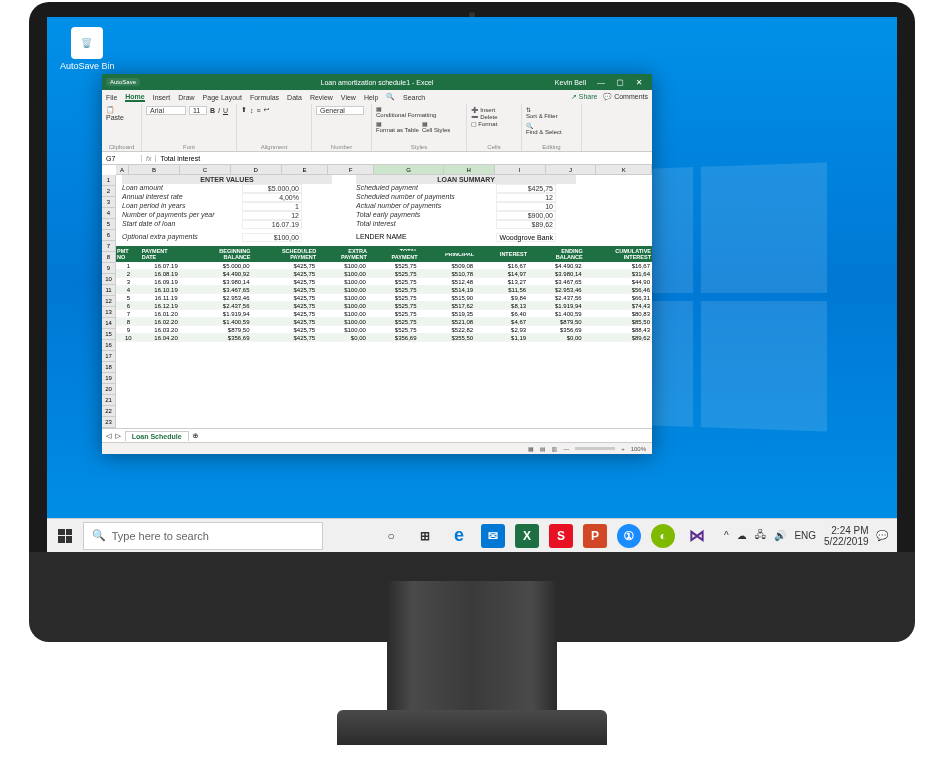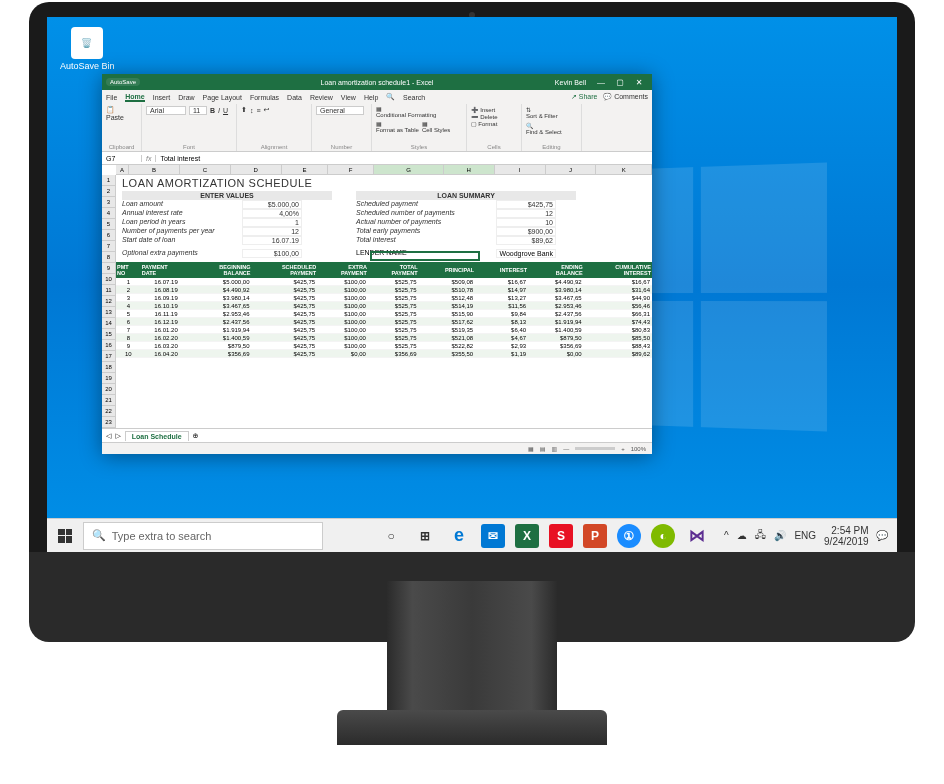--- a/index.html
+++ b/index.html
@@ -233,21 +233,20 @@
               <div>16</div>
               <div>17</div>
               <div>18</div>
               <div>19</div>
               <div>20</div>
               <div>21</div>
               <div>22</div>
               <div>23</div>
             </div>
           <div class="cells">
-            <div class="doc-title">LOAN AMORTIZATION SCHEDULE</div>
             <div class="two-col">
               <div>
                 <div class="section-hdr">ENTER VALUES</div>
                 <div class="values-grid" id="inputs-grid">
                     <div class="r">
                       <div>Loan amount</div>
                       <div>$5.000,00</div>
                     </div>
                     <div class="r">
                       <div>Annual interest rate</div>
@@ -470,43 +469,43 @@
       <div class="start-btn">
         <div class="start-grid">
             <div></div>
             <div></div>
             <div></div>
             <div></div>
           </div>
       </div>
       <div class="search-box">
         <span>🔍</span>
-        <span>Type extra to search</span>
+        <span>Type here to search</span>
       </div>
       <div class="task-icons">
         <div class="task-icon" style="color:#333">○</div>
         <div class="task-icon" style="color:#333">⊞</div>
         <div class="task-icon" style="color:#0078d4;font-size:18px">e</div>
         <div class="task-icon" style="background:#0078d4;color:#fff">✉</div>
         <div class="task-icon" style="background:#1e6f42;color:#fff">X</div>
         <div class="task-icon" style="background:#e81123;color:#fff">S</div>
         <div class="task-icon" style="background:#d24726;color:#fff">P</div>
         <div class="task-icon" style="background:#1a8cff;color:#fff;border-radius:50%">①</div>
         <div class="task-icon" style="background:#7fba00;color:#fff;border-radius:50%">◐</div>
         <div class="task-icon" style="color:#5c2d91;font-size:16px">⋈</div>
       </div>
       <div class="tray">
         <span>^</span>
         <span>☁</span>
         <span>🖧</span>
         <span>🔊</span>
         <span>ENG</span>
         <div class="tray-time">
-          <div>2:54 PM</div>
-          <div>9/24/2019</div>
+          <div>2:24 PM</div>
+          <div>5/22/2019</div>
         </div>
         <span>💬</span>
       </div>
     </div>
   </div>
 </div>
 <div class="chin"></div>
 <div class="apple-logo"></div>
 <div class="stand-neck"></div>
 <div class="stand-base"></div>

